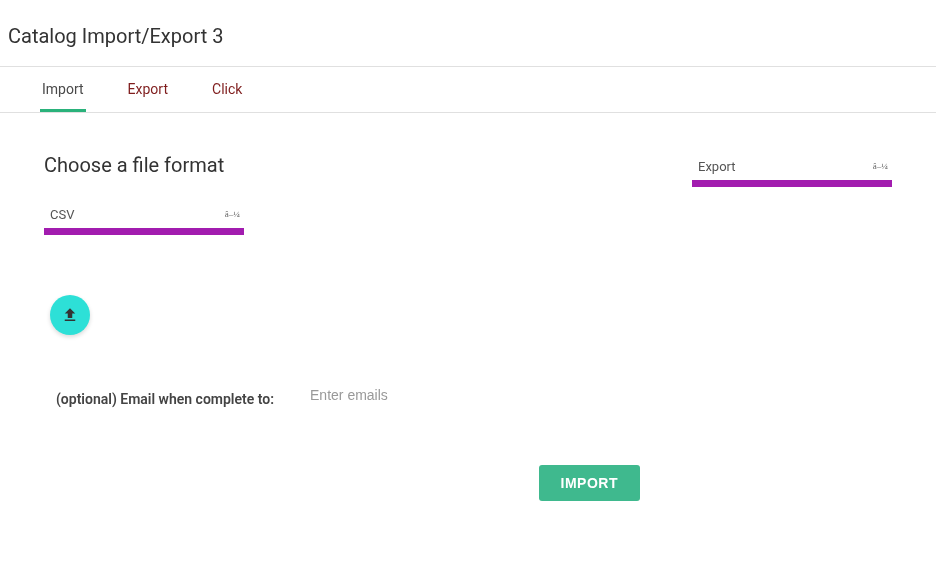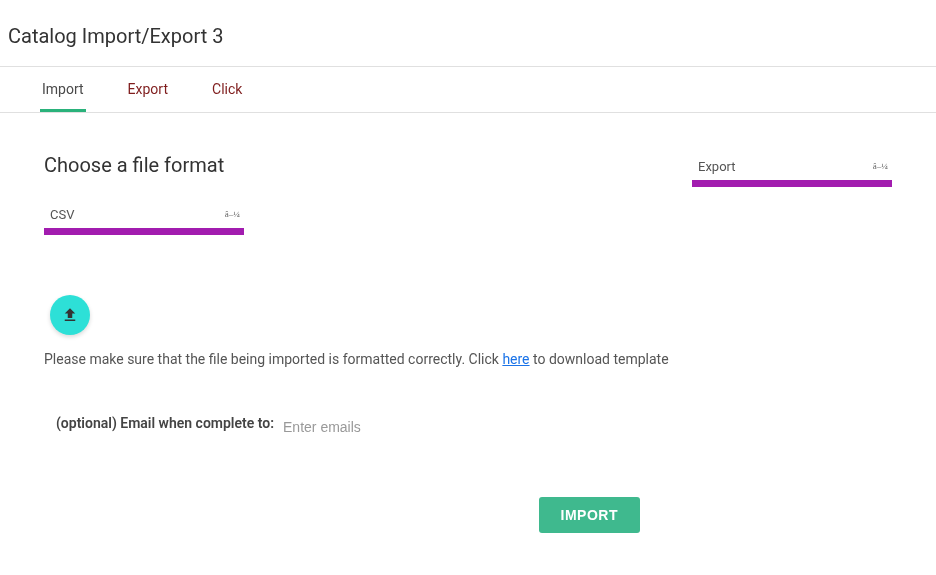--- a/index.html
+++ b/index.html
@@ -98,24 +98,24 @@
       font-size: 14px;
       color: #555;
     }
     .helper-link {
       color: #1a73e8;
       text-decoration: underline;
       cursor: pointer;
     }
     .email-row {
       display: flex;
-      align-items: flex-start;
+      align-items: flex-end;
       margin-top: 48px;
       padding-left: 12px;
-      gap: 9px;
+      gap: 36px;
     }
     .email-label {
       font-size: 14px;
       font-weight: 600;
       color: #444;
     }
     .email-input {
       border: none;
       outline: none;
       font-size: 14px;
@@ -176,23 +176,20 @@
     </div>
   </div>
 
 
   <button class="upload-btn">
     <svg width="18" height="18" viewBox="0 0 24 24" fill="currentColor">
       <path d="M9 16h6v-6h4l-7-7-7 7h4v6zm-4 2h14v2H5v-2z"></path>
     </svg>
   </button>
 
-  <p class="helper-text">
-    <span>Please make sure that the file being imported is formatted correctly. Click </span><a class="helper-link">here</a><span> to download template</span>
-  </p>
 
   <div class="email-row">
     <span class="email-label">(optional) Email when complete to:</span>
     <input class="email-input" type="text" placeholder="Enter emails" style="">
   </div>
 
   <div class="action-row">
     <button class="import-button">IMPORT</button>
   </div>
 

